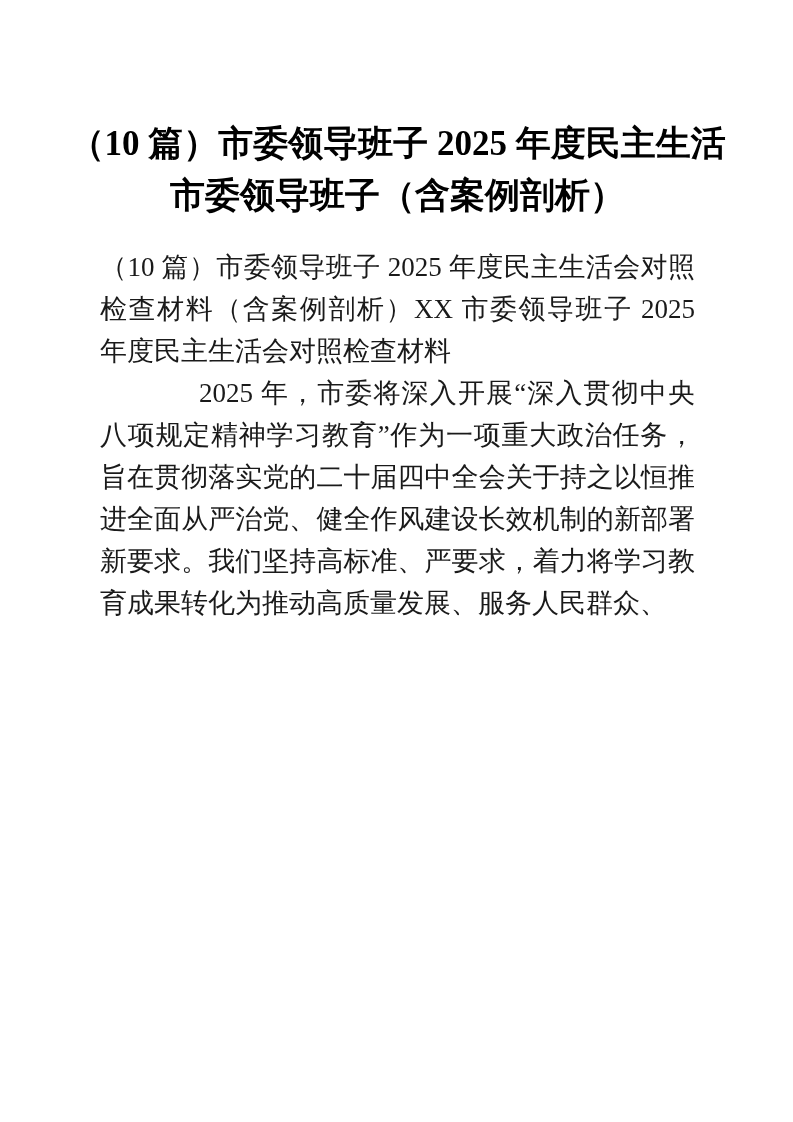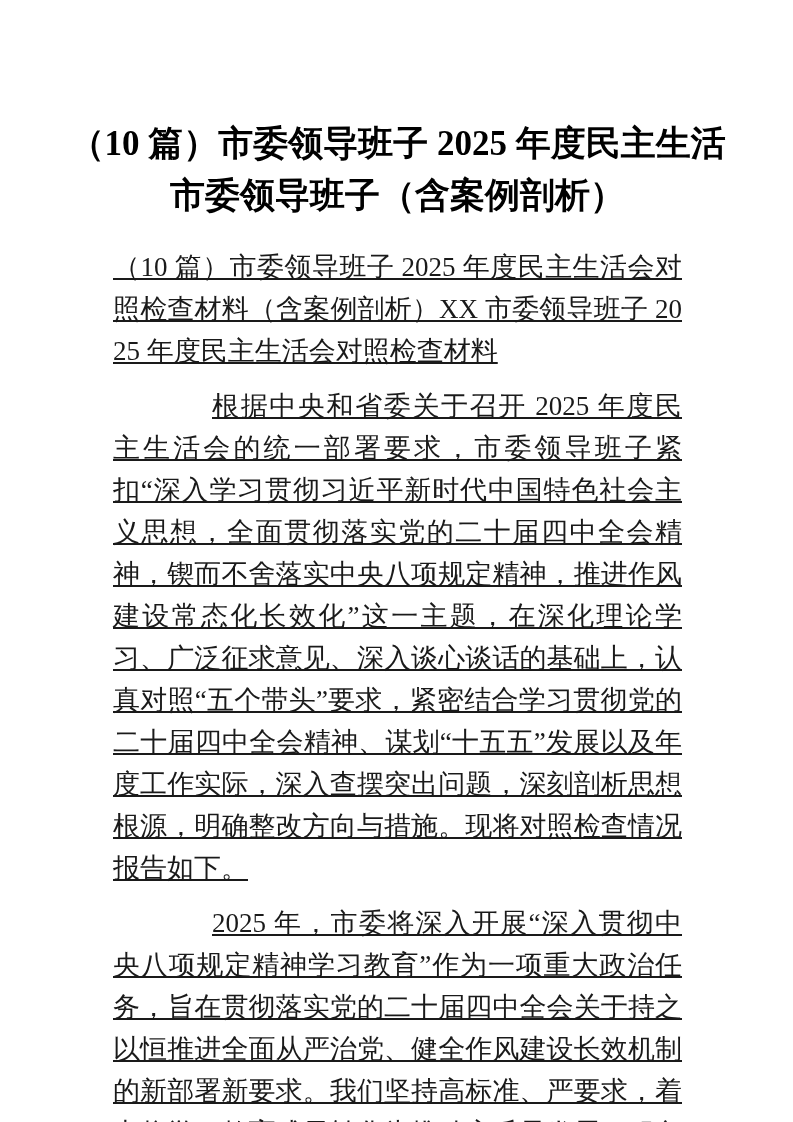--- a/index.html
+++ b/index.html
@@ -26,43 +26,41 @@
     text-align: center;
     font-weight: 700;
     color: #000000;
     font-size: 35px;
     line-height: 52px;
   }
   .doc-title .title-line {
     white-space: nowrap;
   }
   .para {
-    margin: 13px;
+    margin: 0;
     font-size: 27px;
     line-height: 42px;
     text-align: justify;
     text-justify: inter-character;
     word-break: break-all;
     overflow-wrap: anywhere;
-    text-decoration: underline;
   }
   .para.indent {
     text-indent: 99px;
   }
 </style>
 </head>
 <body>
 
 <div class="page">
 
   <h1 class="doc-title">
     <div class="title-line">（10 篇）市委领导班子 2025 年度民主生活</div>
     <div class="title-line">市委领导班子（含案例剖析）</div>
   </h1>
 
   <p class="para">（10 篇）市委领导班子 2025 年度民主生活会对照检查材料（含案例剖析）XX 市委领导班子 2025 年度民主生活会对照检查材料</p>
 
-  <p class="para indent">根据中央和省委关于召开 2025 年度民主生活会的统一部署要求，市委领导班子紧扣“深入学习贯彻习近平新时代中国特色社会主义思想，全面贯彻落实党的二十届四中全会精神，锲而不舍落实中央八项规定精神，推进作风建设常态化长效化”这一主题，在深化理论学习、广泛征求意见、深入谈心谈话的基础上，认真对照“五个带头”要求，紧密结合学习贯彻党的二十届四中全会精神、谋划“十五五”发展以及年度工作实际，深入查摆突出问题，深刻剖析思想根源，明确整改方向与措施。现将对照检查情况报告如下。</p>
 
 
   <p class="para indent">2025 年，市委将深入开展“深入贯彻中央八项规定精神学习教育”作为一项重大政治任务，旨在贯彻落实党的二十届四中全会关于持之以恒推进全面从严治党、健全作风建设长效机制的新部署新要求。我们坚持高标准、严要求，着力将学习教育成果转化为推动高质量发展、服务人民群众、</p>
 
 </div>
 
 </body></html>

